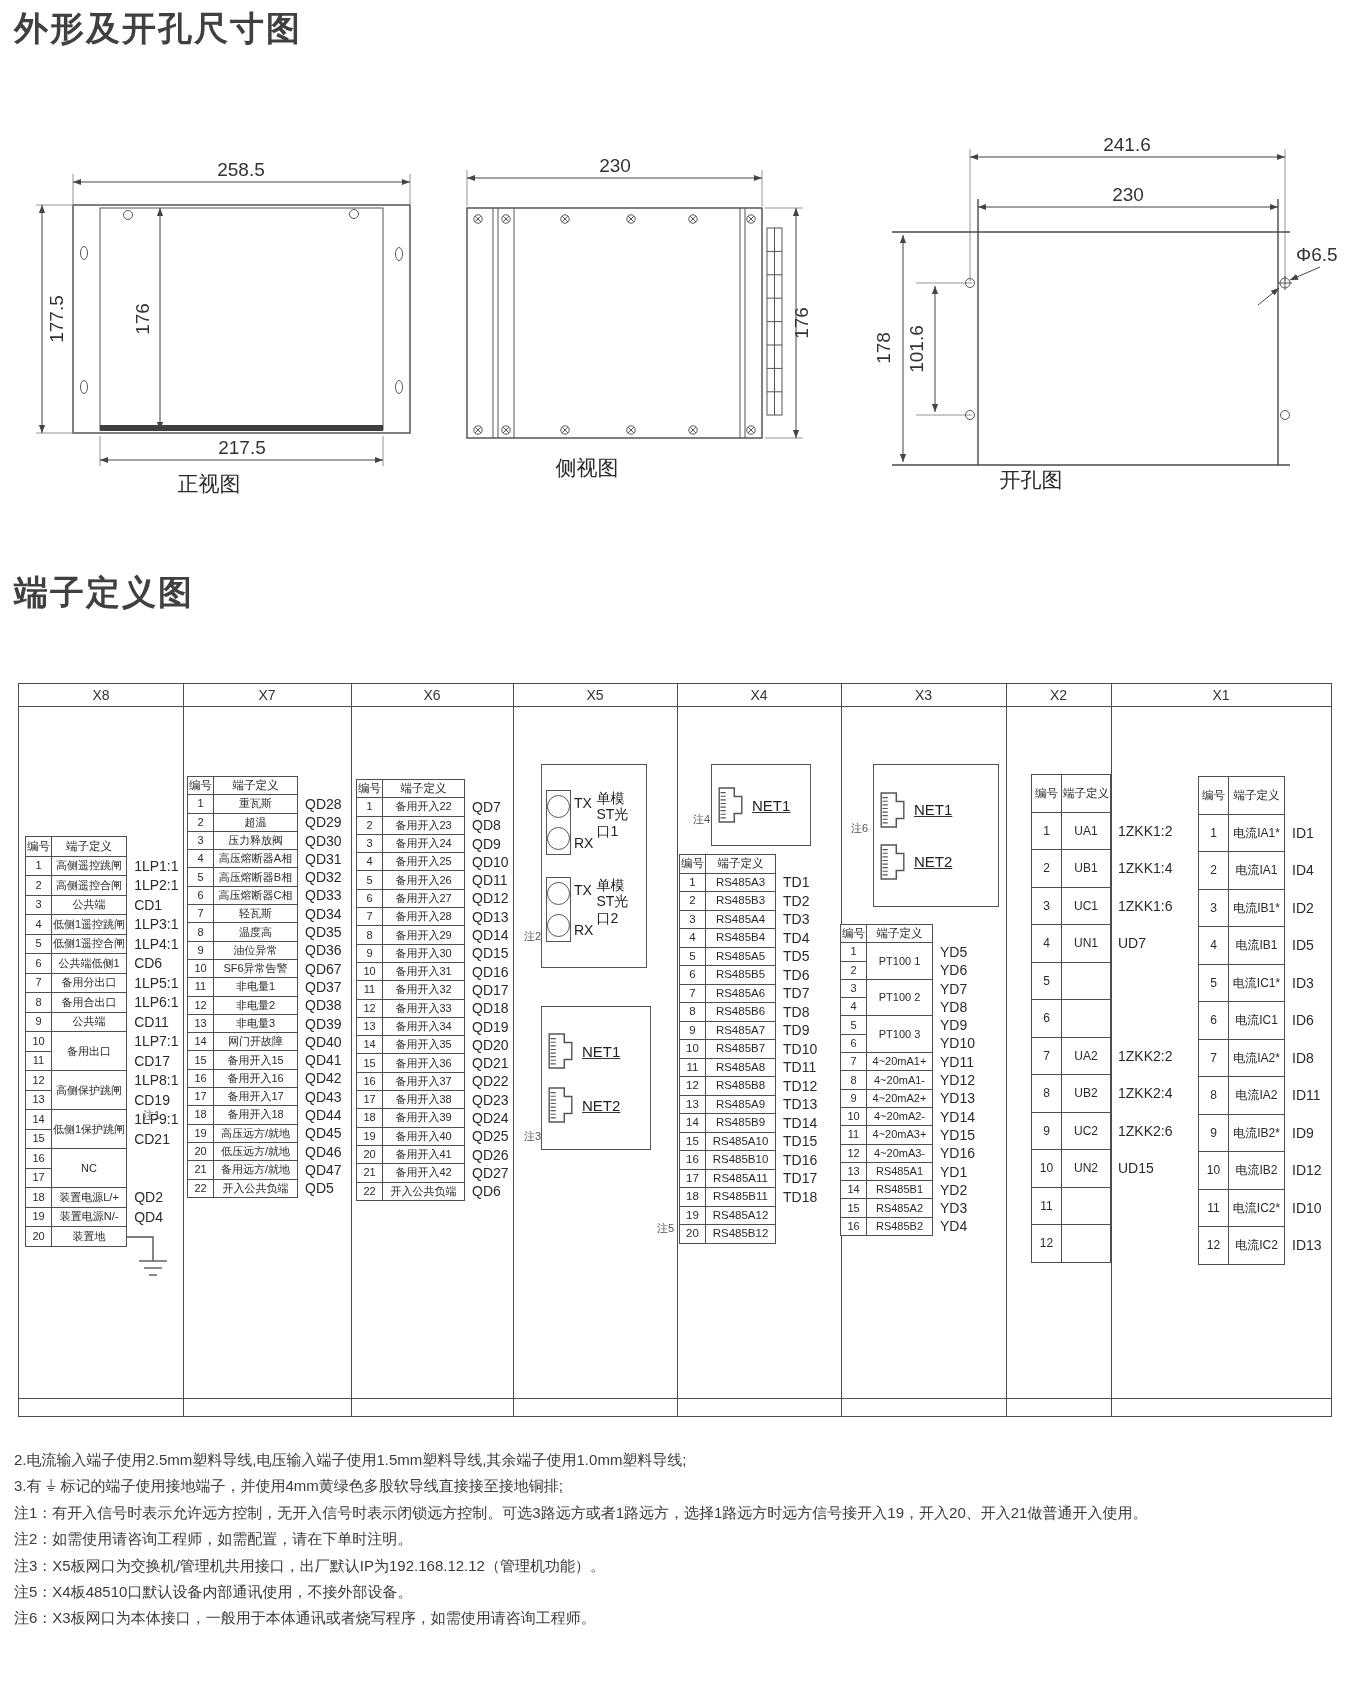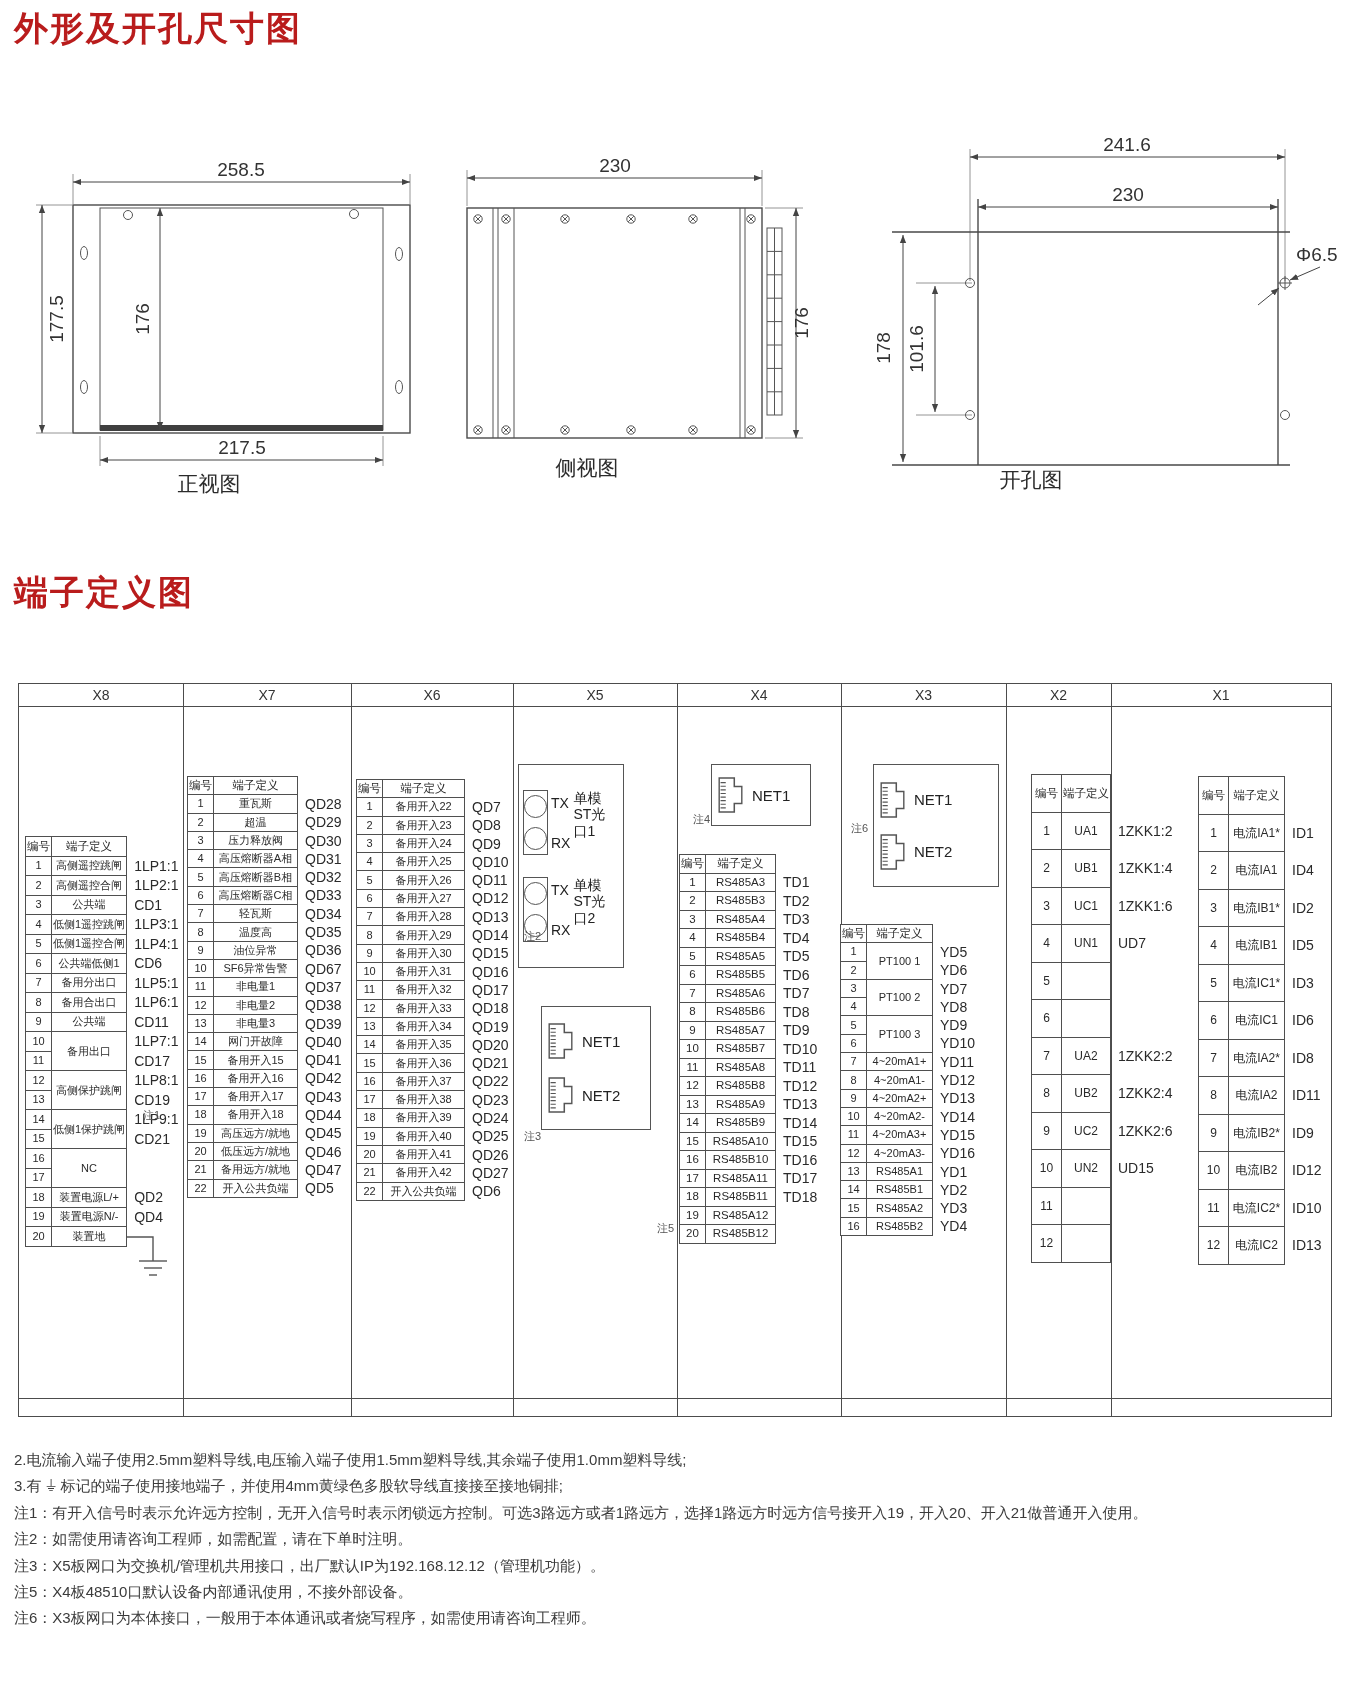--- a/index.html
+++ b/index.html
@@ -1,21 +1,21 @@
 <!DOCTYPE html>
 <html><head>
 <meta charset="utf-8">
 <style>
   html,body{margin:0;padding:0;}
   body{
     width:1350px;height:1692px;position:relative;background:#ffffff;
     font-family:"Liberation Sans","DejaVu Sans",sans-serif;color:#333;overflow:hidden;
   }
   .sec-title{
-    position:absolute;left:14px;font-size:34px;font-weight:700;color:#b91c1c;letter-spacing:2px;
+    position:absolute;left:14px;font-size:34px;font-weight:700;color:#404040;letter-spacing:2px;
   }
   #title1{top:6px;}
   #title2{top:570px;}
   .drawing{position:absolute;}
   svg text{font-family:"Liberation Sans","DejaVu Sans",sans-serif;fill:#333;font-size:19px;}
   svg text.draw-label{font-size:21px;fill:#2b2b2b;}
   .outline{fill:none;stroke:#4a4a4a;stroke-width:1.4;}
   .thin{fill:none;stroke:#555;stroke-width:1;}
   .dim{stroke:#444;stroke-width:1;fill:none;}
   .ext{stroke:#888;stroke-width:0.9;fill:none;}
@@ -37,21 +37,21 @@
   .x2 td,.x1 td{height:36.5px;font-size:12px;}
   .tbl td.lbl{font-size:14px;}
 
   .box{position:absolute;border:1.5px solid #555;background:#fff;}
   .fiber{display:flex;flex-direction:column;justify-content:space-around;align-items:flex-start;padding:6px 4px;}
   .st-group{display:flex;align-items:center;gap:3px;}
   .st-port{width:27px;height:63px;border:1.5px solid #555;display:flex;flex-direction:column;justify-content:space-around;align-items:center;}
   .st-c{width:21px;height:21px;border:1.5px solid #555;border-radius:50%;}
   .st-txrx{display:flex;flex-direction:column;justify-content:space-between;height:56px;font-size:14px;color:#222;}
   .st-desc{display:flex;flex-direction:column;font-size:14px;line-height:1.15;margin-top:-16px;color:#222;}
-  .netbox{display:flex;flex-direction:column;justify-content:space-evenly;align-items:flex-start;padding:2px 6px;}
+  .netbox{display:flex;flex-direction:column;justify-content:space-evenly;align-items:flex-start;padding:12px 6px;text-decoration:underline;}
   .net-row{display:flex;align-items:center;gap:9px;font-size:15px;color:#222;}
   .rj45{width:25px;height:36px;}
   .note-tag{position:absolute;font-size:11px;color:#555;}
   .gnd{position:absolute;left:86px;top:551px;}
 
   #notes{position:absolute;left:14px;top:1447px;width:1330px;font-size:15px;color:#3b3b3b;}
   .note-line{line-height:26.4px;white-space:nowrap;}
 </style>
 </head>
 <body>
@@ -649,21 +649,21 @@
         </tr>
 
         <tr>
           <td class="no">22</td>
           <td class="def">开入公共负端</td>
           <td class="lbl">QD6</td>
         </tr>
       </tbody>
   </table>
 
-  <div class="box fiber" style="left:499px;top:80px;width:96px;height:190px">
+  <div class="box fiber" style="left:522px;top:80px;width:96px;height:190px">
     <div style="display:flex;flex-direction:column;gap:22px">
 
         <div class="st-group">
           <div class="st-port">
             <div class="st-c"></div>
             <div class="st-c"></div>
           </div>
           <div class="st-txrx">
             <span>TX</span>
             <span>RX</span>

